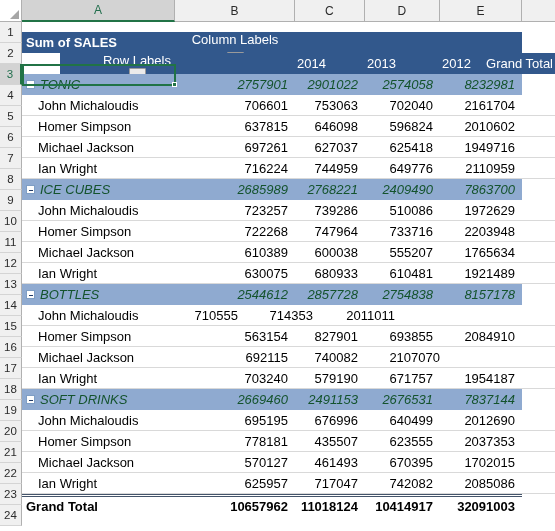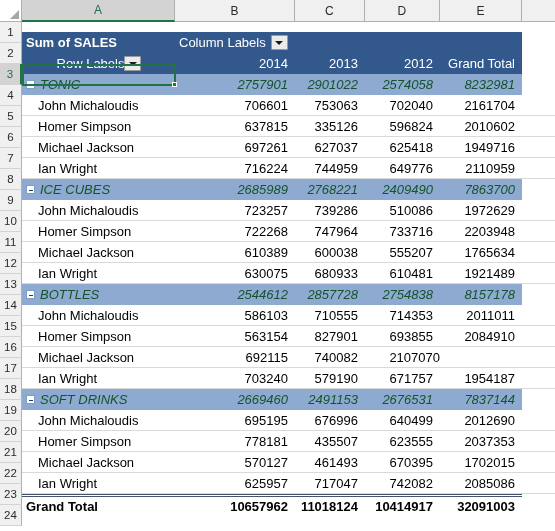--- a/index.html
+++ b/index.html
@@ -117,21 +117,21 @@
 
   .num { justify-content: flex-end; padding-right: 7px; }
 
   
   .hdr-band .cell {
     background: #32588c;
     color: #ffffff;
   }
   .hdr-band .cell.c-tail { background: #ffffff; }
   .row1 .c-a { font-weight: bold; }
-  .row2 .c-a, .row1 .c-b { position: relative; }
+  .row2 .c-a, .row1 .c-b { position: relative; flex-direction: column; }
 
   
   .grp .cell {
     background: #8faad0;
     color: #14532d;
     font-style: italic;
   }
   .grp .cell.c-tail { background: #ffffff; }
 
   
@@ -177,21 +177,21 @@
     flex: 0 0 17px;
     border-radius: 1px;
   }
   .filter-btn::after {
     content: "";
     width: 0; height: 0;
     border-left: 4px solid transparent;
     border-right: 4px solid transparent;
     border-top: 4px solid #1a1a1a;
   }
-  .row2 .c-a { justify-content: center; padding-right: 3px; }
+  .row2 .c-a { justify-content: space-between; padding-right: 3px; margin-left: 38px; }
   .row1 .c-b { gap: 5px; }
 
   
   .sel-outline {
     position: absolute;
     left: 22px;
     top: 64px;
     width: 154px;
     height: 22px;
     border: 2px solid #217346;
@@ -287,21 +287,21 @@
         <div class="cell c-a">John Michaloudis</div>
         <div class="cell c-b num">706601</div>
         <div class="cell c-c num">753063</div>
         <div class="cell c-d num">702040</div>
         <div class="cell c-e num">2161704</div>
         <div class="cell c-tail"></div>
       </div>
       <div class="row det">
         <div class="cell c-a">Homer Simpson</div>
         <div class="cell c-b num">637815</div>
-        <div class="cell c-c num">335126</div>
+        <div class="cell c-c num">646098</div>
         <div class="cell c-d num">596824</div>
         <div class="cell c-e num">2010602</div>
         <div class="cell c-tail"></div>
       </div>
       <div class="row det">
         <div class="cell c-a">Michael Jackson</div>
         <div class="cell c-b num">697261</div>
         <div class="cell c-c num">627037</div>
         <div class="cell c-d num">625418</div>
         <div class="cell c-e num">1949716</div>
@@ -364,21 +364,20 @@
           <span>BOTTLES</span>
         </div>
         <div class="cell c-b num">2544612</div>
         <div class="cell c-c num">2857728</div>
         <div class="cell c-d num">2754838</div>
         <div class="cell c-e num">8157178</div>
         <div class="cell c-tail"></div>
       </div>
       <div class="row det">
         <div class="cell c-a">John Michaloudis</div>
-        <div class="cell c-b num">586103</div>
         <div class="cell c-c num">710555</div>
         <div class="cell c-d num">714353</div>
         <div class="cell c-e num">2011011</div>
         <div class="cell c-tail"></div>
       </div>
       <div class="row det">
         <div class="cell c-a">Homer Simpson</div>
         <div class="cell c-b num">563154</div>
         <div class="cell c-c num">827901</div>
         <div class="cell c-d num">693855</div>

